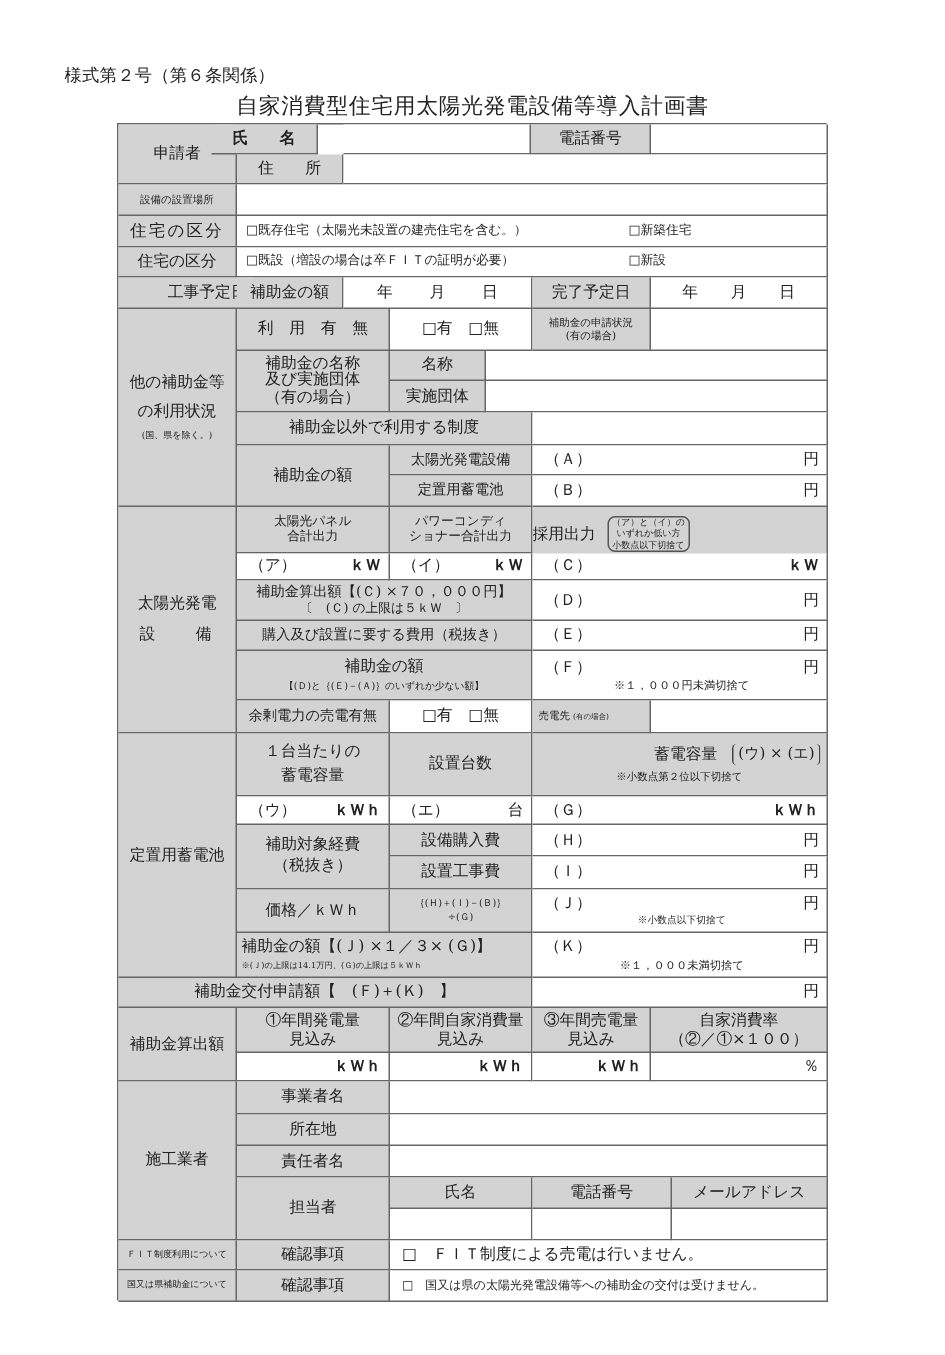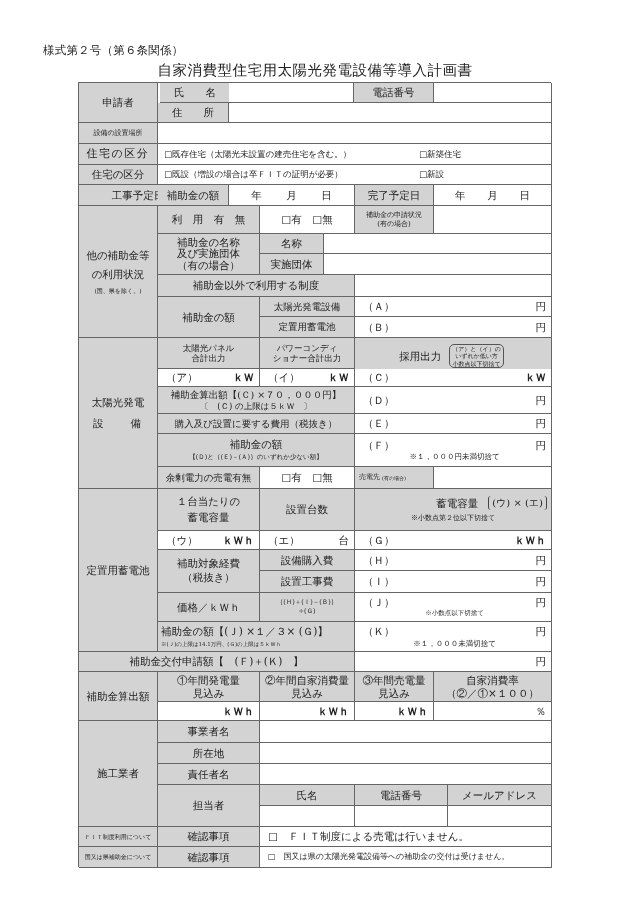--- a/index.html
+++ b/index.html
@@ -31,21 +31,21 @@
 </style>
 </head>
 <body>
 
 <div class="form-no">様式第２号（第６条関係）</div>
 <div class="title">自家消費型住宅用太陽光発電設備等導入計画書</div>
 
 <div class="tbl">
 
   <div class="c g" style="left:0;top:0;width:79px;height:40px;">申請者</div>
-  <div class="c g" style="left:81px;top:0;width:71px;height:20px;">氏　　名</div>
+  <div class="c g" style="left:62px;top:0;width:71px;height:20px;font-weight:bold;">氏　　名</div>
   <div class="c" style="left:150px;top:0;width:125px;height:20px;"></div>
   <div class="c g" style="left:275px;top:0;width:80px;height:20px;">電話番号</div>
   <div class="c" style="left:355px;top:0;width:118px;height:20px;"></div>
   <div class="c g" style="left:79px;top:20px;width:71px;height:20px;">住　　所</div>
   <div class="c" style="left:150px;top:20px;width:323px;height:20px;"></div>
 
   <div class="c g sm" style="left:0;top:40px;width:79px;height:21px;">設備の設置場所</div>
   <div class="c" style="left:79px;top:40px;width:394px;height:21px;"></div>
 
   <div class="c g sp" style="left:0;top:61px;width:79px;height:21px;font-size:11px;letter-spacing:1.5px;">住宅の区分</div>
@@ -121,21 +121,21 @@
     <span>合計出力</span>
   </div>
   <div class="c g col" style="left:0;top:255px;width:79px;height:151px;">
     <span>太陽光発電</span>
     <span style="margin-top:8px;letter-spacing:2px;">設　　備</span>
   </div>
   <div class="c g col" style="left:181px;top:255px;width:95px;height:31px;font-size:8.5px;">
     <span>パワーコンディ</span>
     <span>ショナー合計出力</span>
   </div>
-  <div class="c g" style="left:276px;top:255px;width:197px;height:37px;justify-content:center;padding-right:3px;">
+  <div class="c g" style="left:276px;top:255px;width:197px;height:37px;justify-content:flex-start;padding-right:3px;">
     <span>採用出力</span>
     <div class="paren-note">
       <div>（ア）と（イ）の</div>
       <div>いずれか低い方</div>
       <div>小数点以下切捨て</div>
     </div>
   </div>
   <div class="c lr" style="left:79px;top:286px;width:102px;height:18px;">
     <span>（ア）</span>
       <span class="bold">ｋＷ</span>

